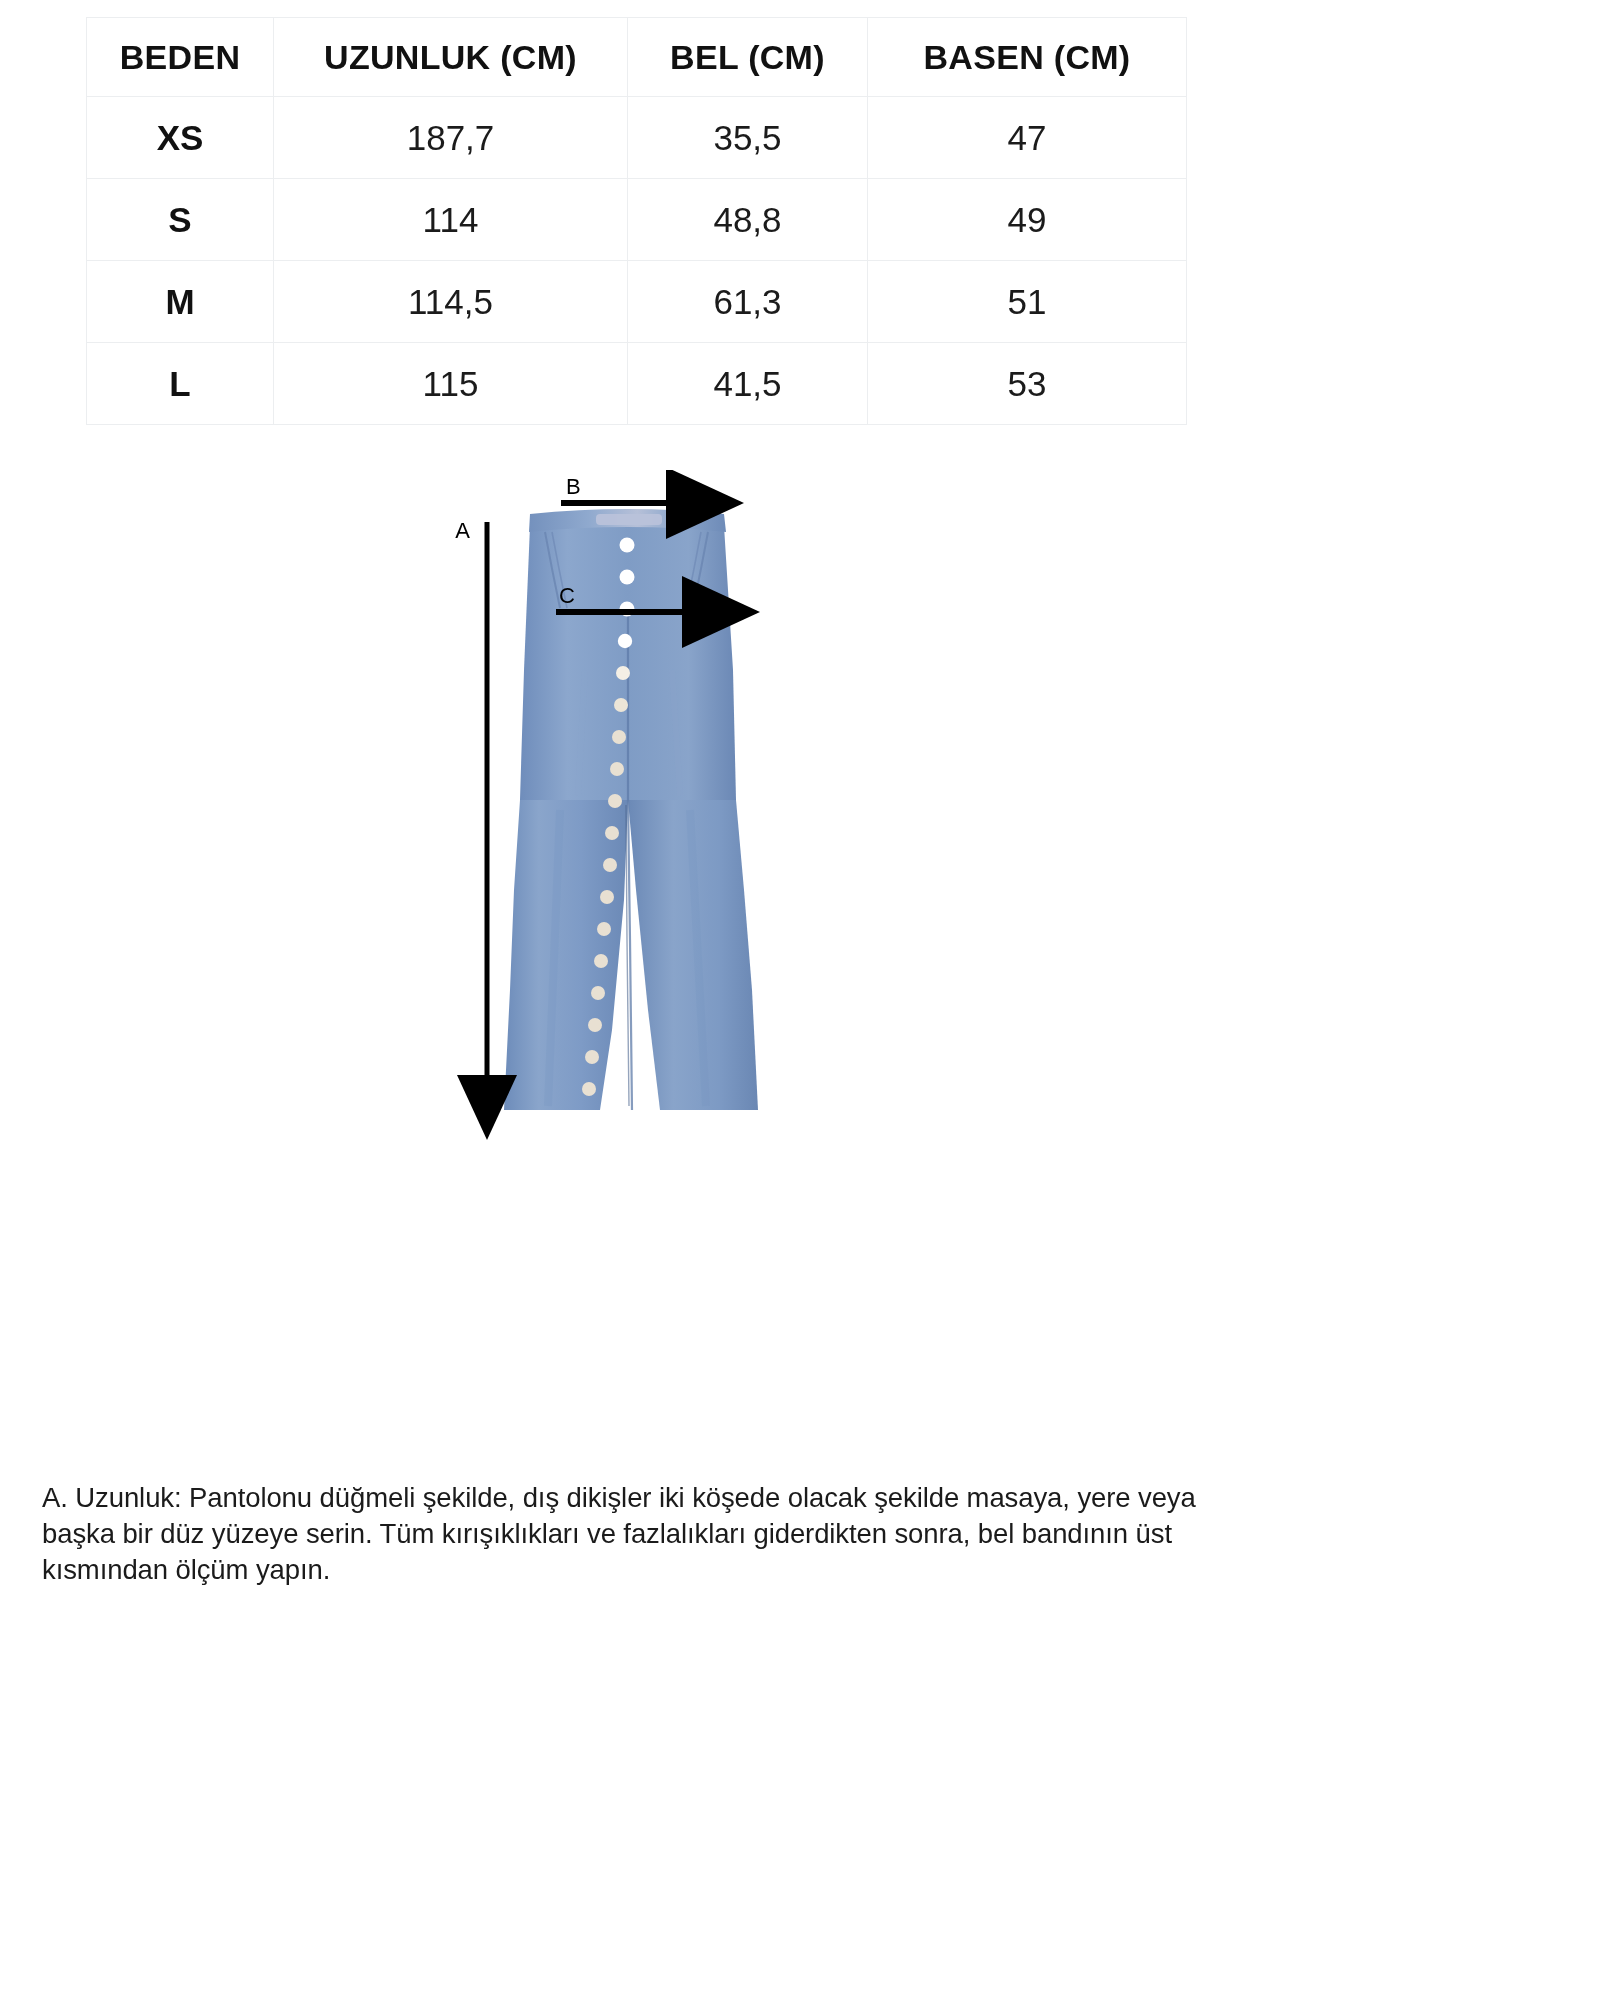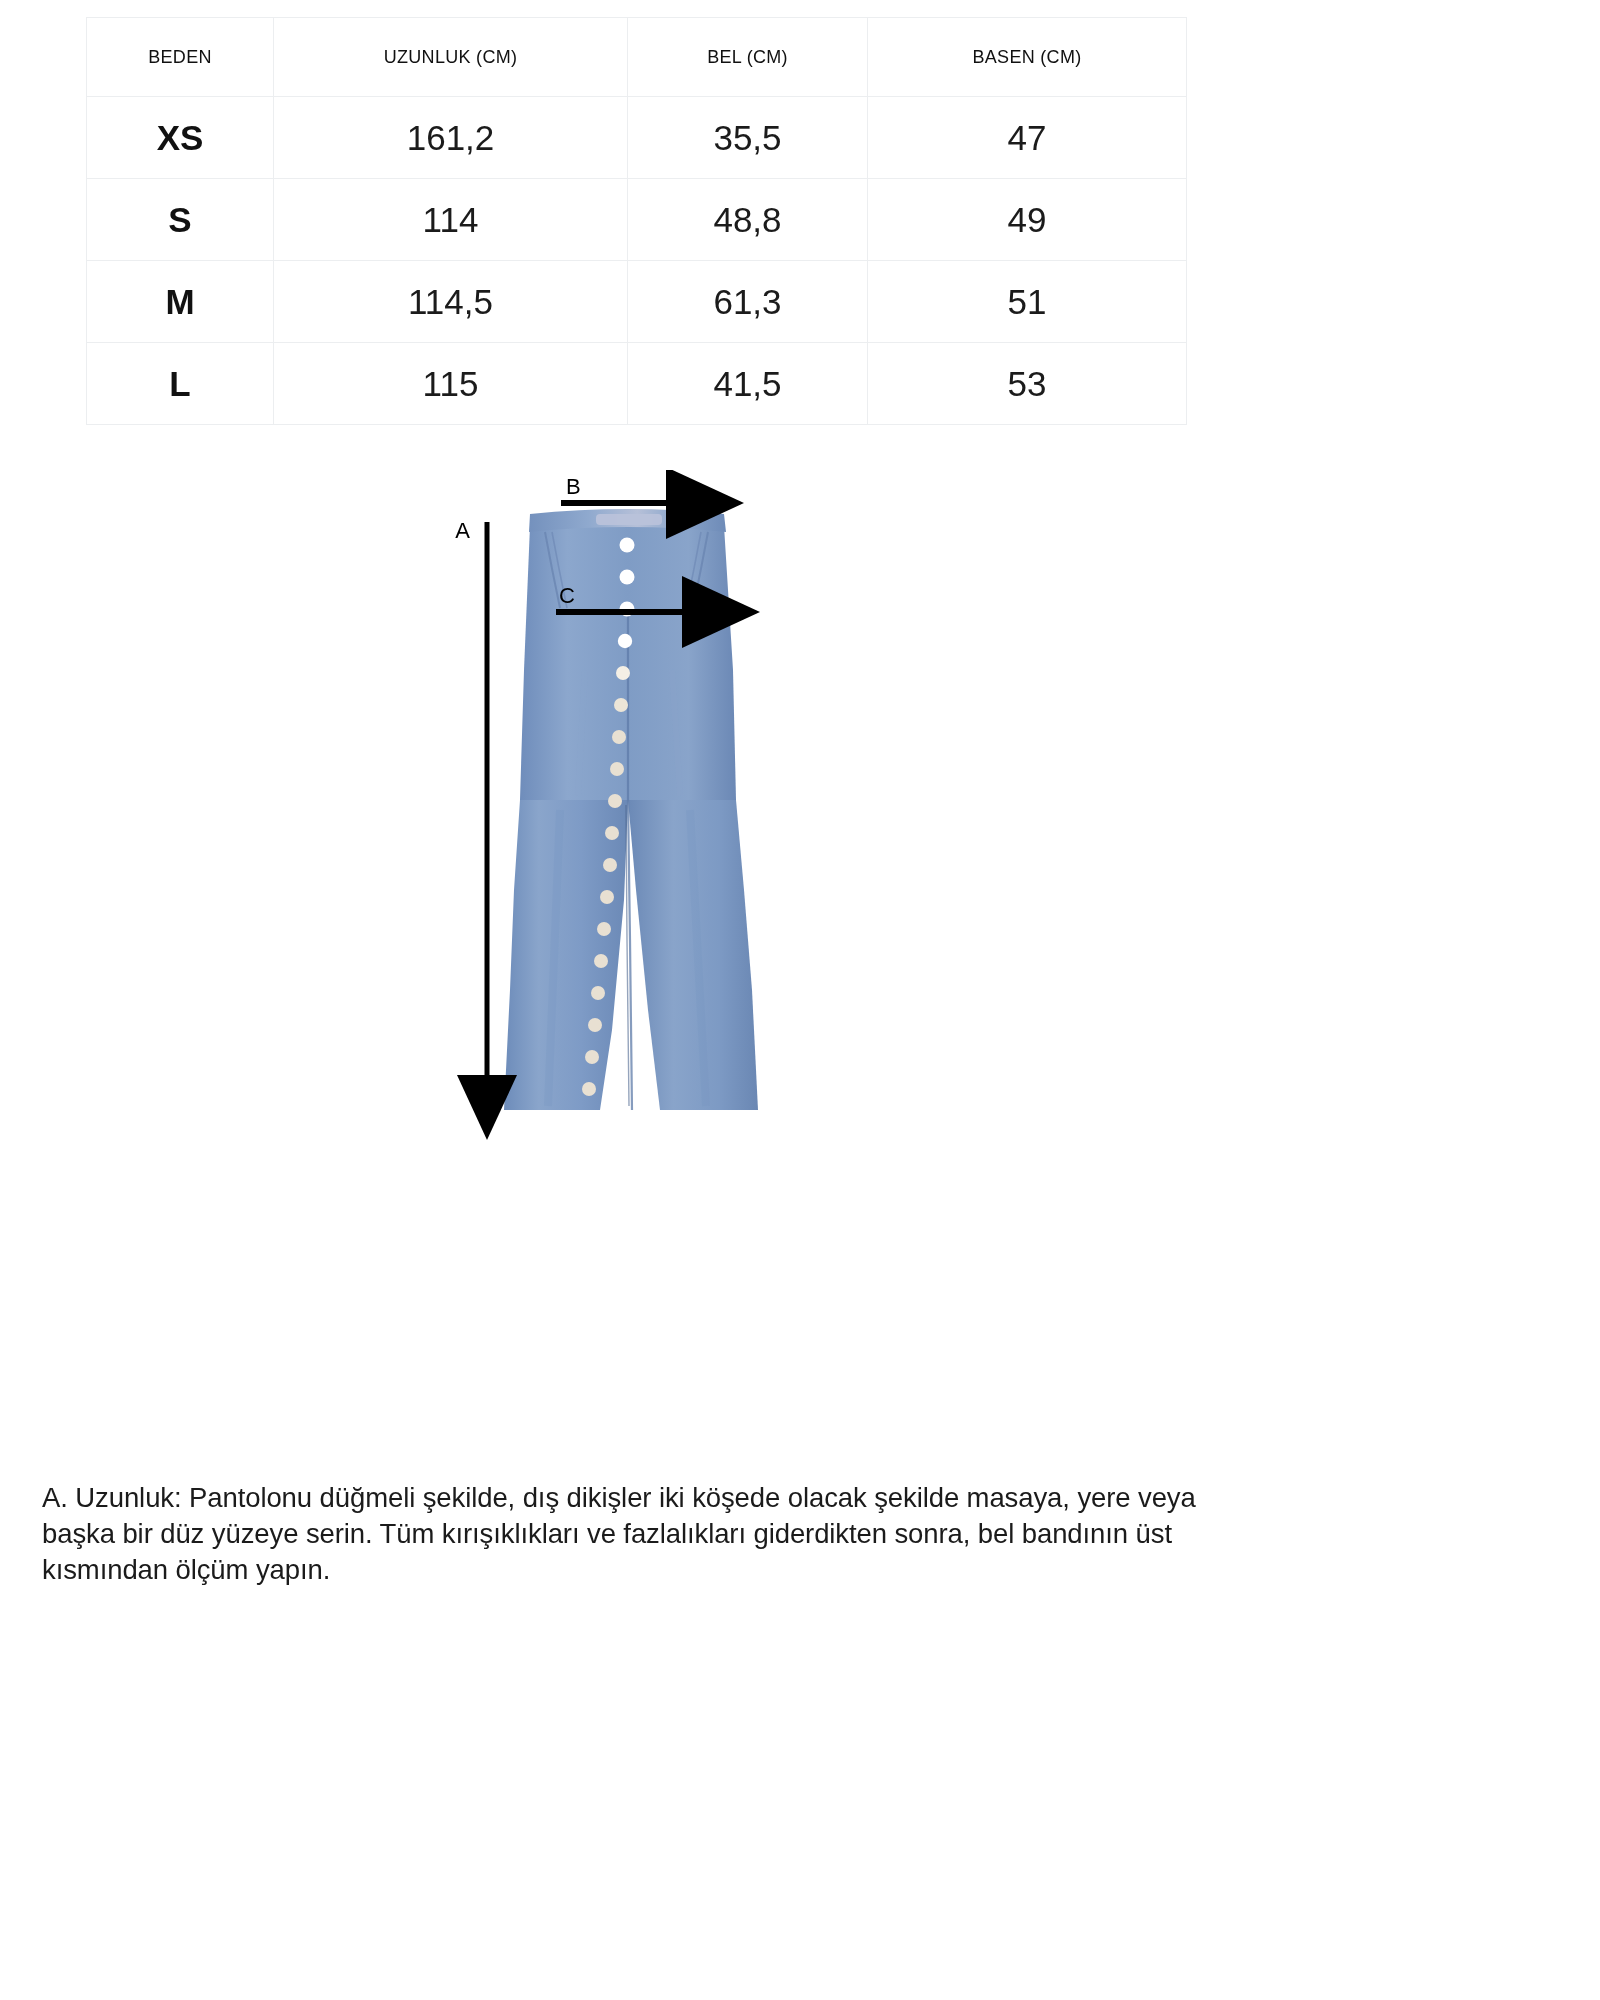--- a/index.html
+++ b/index.html
@@ -41,22 +41,22 @@
   table.size-table th,
   table.size-table td {
     border: 1px solid #eceef0;
     text-align: center;
     vertical-align: middle;
     padding: 0;
     background: #ffffff;
   }
   table.size-table th {
     height: 78px;
-    font-size: 18px;
-    font-weight: normal;
+    font-size: 34px;
+    font-weight: bold;
     letter-spacing: .3px;
     color: #111111;
   }
   table.size-table td {
     height: 81px;
     font-size: 35px;
     font-weight: normal;
     color: #1b1b1b;
   }
   table.size-table td.size-cell {
@@ -112,21 +112,21 @@
         <tr>
           <th>BEDEN</th>
           <th>UZUNLUK (CM)</th>
           <th>BEL (CM)</th>
           <th>BASEN (CM)</th>
         </tr>
       </thead>
       <tbody>
         <tr>
           <td class="size-cell">XS</td>
-          <td>161,2</td>
+          <td>187,7</td>
           <td>35,5</td>
           <td>47</td>
         </tr>
         <tr>
           <td class="size-cell">S</td>
           <td>114</td>
           <td>48,8</td>
           <td>49</td>
         </tr>
         <tr>

